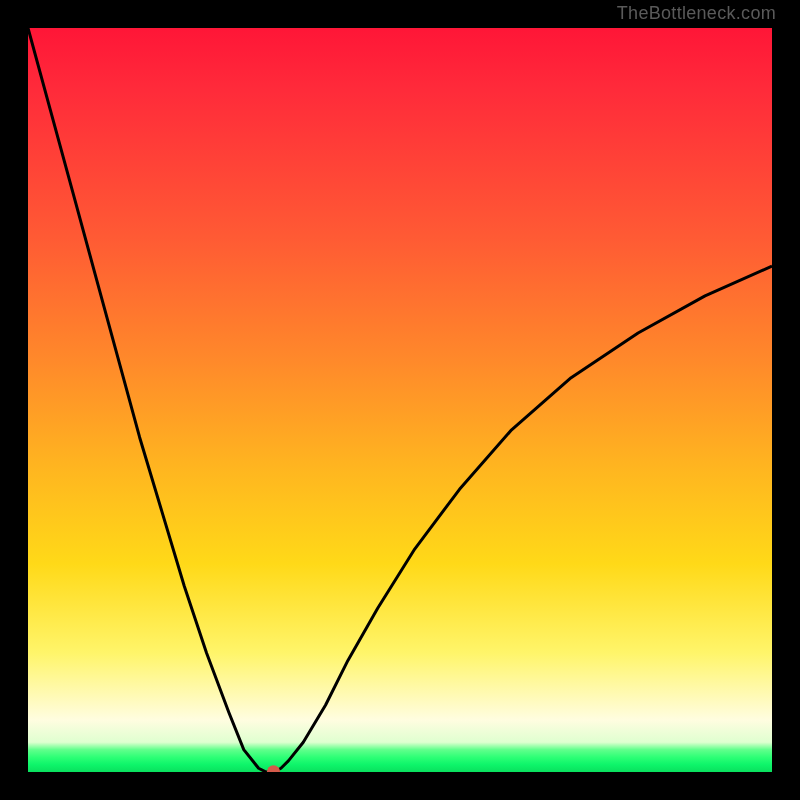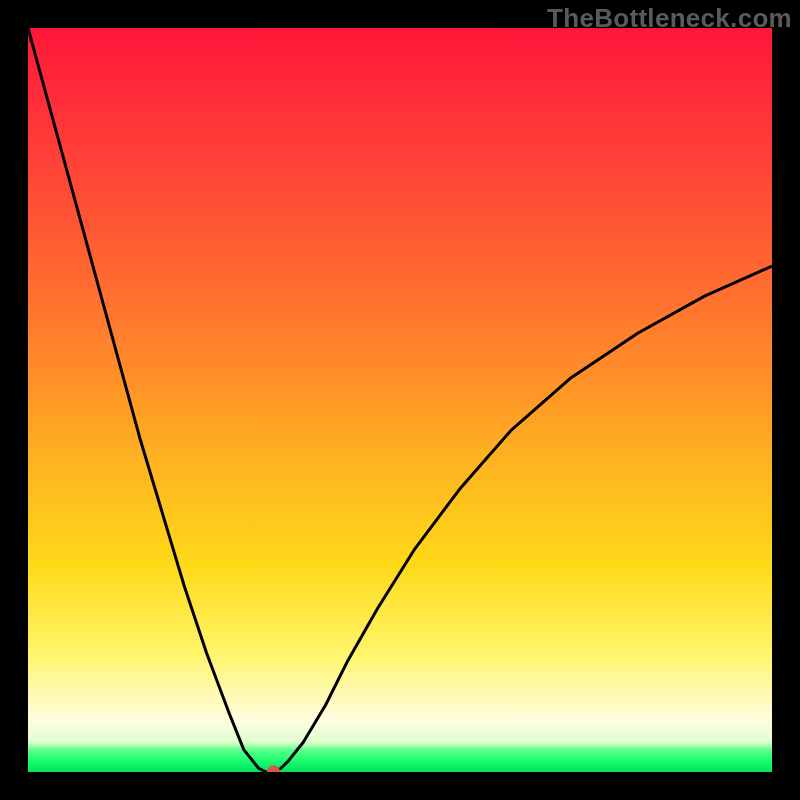--- a/index.html
+++ b/index.html
@@ -13,24 +13,24 @@
   }
   .frame {
     position: relative;
     width: 800px;
     height: 800px;
     background: #000;
   }
   .watermark {
     position: absolute;
     top: 3px;
-    right: 8px;
+    right: 24px;
     color: #5a5a5a;
-    font-size: 26px;
-    font-weight: 700;
+    font-size: 18px;
+    font-weight: 400;
     letter-spacing: 0.3px;
     user-select: none;
   }
   .plot-area {
     position: absolute;
     left: 28px;
     top: 28px;
     width: 744px;   
     height: 744px;  
     overflow: hidden;

